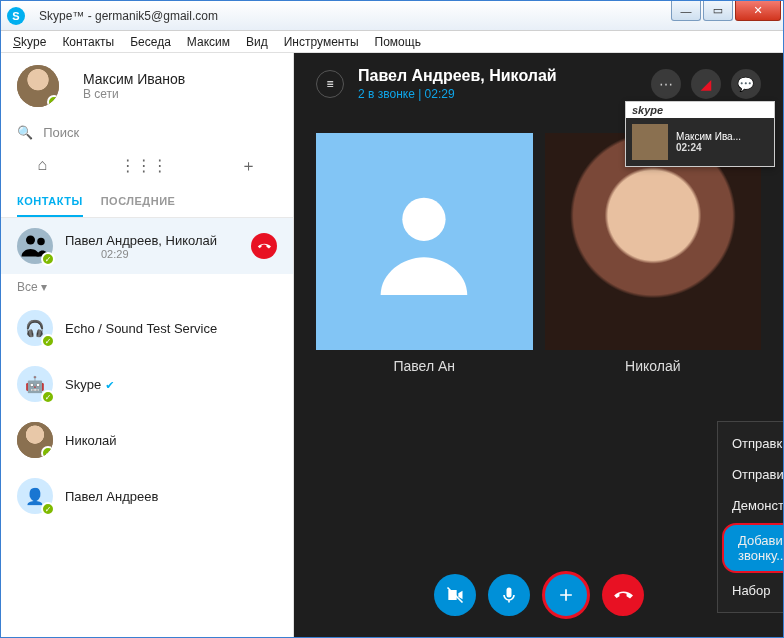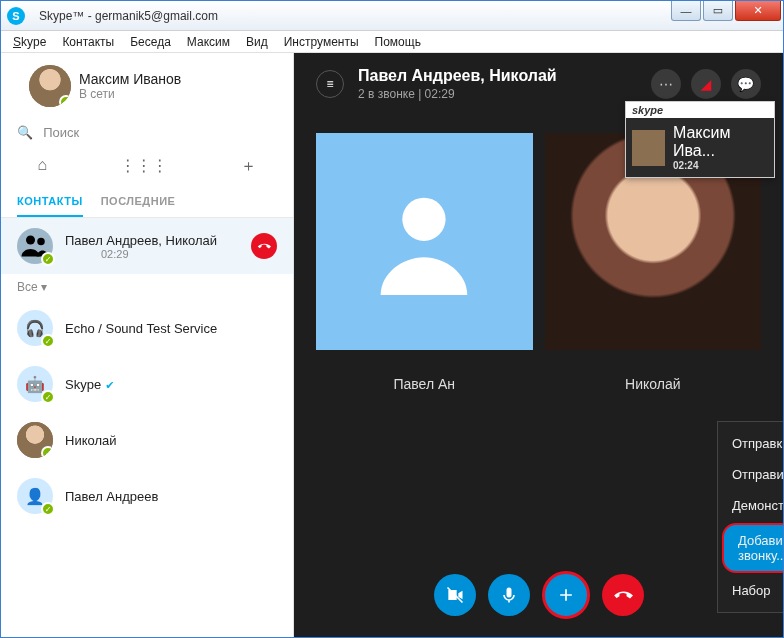--- a/index.html
+++ b/index.html
@@ -15,21 +15,21 @@
 
 
 .menubar { height: 22px; display: flex; align-items: center; padding: 0 6px; gap: 4px; border-bottom: 1px solid #e0e0e0; font-size: 12px; color: #222; }
 .menubar .menu-item { padding: 2px 6px; }
 .menubar .menu-item .u { text-decoration: underline; }
 
 .content { display: flex; height: calc(100% - 52px); }
 
 
 .sidebar { width: 293px; background: #fff; border-right: 1px solid #e0e0e0; display: flex; flex-direction: column; }
-.profile { display: flex; align-items: center; padding: 12px 28px; gap: 8px; }
+.profile { display: flex; align-items: center; padding: 12px 16px; gap: 24px; }
 .avatar { width: 42px; height: 42px; border-radius: 50%; background: #8a7050; position: relative; overflow: hidden; }
 .avatar.small { width: 36px; height: 36px; }
 .avatar .face { position: absolute; inset: 0; background: radial-gradient(circle at 50% 35%, #e8c8a8 30%, #8a7050 32%); }
 .status-dot { position: absolute; bottom: -2px; right: -2px; width: 14px; height: 14px; background: #7fba00; border: 2px solid #fff; border-radius: 50%; display: flex; align-items: center; justify-content: center; }
 .status-dot::after { content: "✓"; color: #fff; font-size: 8px; }
 .profile-info .name { font-size: 14px; color: #222; }
 .profile-info .status { font-size: 12px; color: #888; }
 
 .search { display: flex; align-items: center; padding: 6px 16px; gap: 10px; color: #888; font-size: 13px; }
 .sidebar-icons { display: flex; justify-content: space-around; padding: 10px 0; color: #666; }
@@ -49,40 +49,40 @@
 .filter { padding: 6px 16px; font-size: 12px; color: #888; }
 
 .blue-avatar { width: 36px; height: 36px; border-radius: 50%; background: #cfeaff; display: flex; align-items: center; justify-content: center; color: #00aff0; position: relative; }
 .verified { color: #00aff0; font-size: 11px; margin-left: 4px; }
 
 
 .call-panel { flex: 1; background: #1e1e1e; color: #fff; position: relative; display: flex; flex-direction: column; }
 .call-header { display: flex; align-items: center; padding: 14px 22px; gap: 14px; }
 .call-header .list-icon { width: 28px; height: 28px; border-radius: 50%; border: 1px solid #555; display: flex; align-items: center; justify-content: center; font-size: 12px; }
 .call-header .title { font-size: 16px; font-weight: 600; }
-.call-header .sub { font-size: 12px; color: #a3a3a3; margin-top: 2px; }
+.call-header .sub { font-size: 12px; color: #0ea5e9; margin-top: 2px; }
 .call-header .right { margin-left: auto; display: flex; gap: 10px; }
 .hdr-btn { width: 30px; height: 30px; border-radius: 50%; background: #3a3a3a; display: flex; align-items: center; justify-content: center; color: #ccc; font-size: 14px; }
 .hdr-btn.signal { color: #e81123; }
 
 
 .thumb-card { position: absolute; right: 8px; top: 48px; width: 150px; background: #fff; border: 1px solid #ccc; box-shadow: 0 2px 6px rgba(0,0,0,.3); }
 .thumb-card .thumb-header { background: #fff; color: #333; font-size: 11px; font-weight: bold; font-style: italic; padding: 2px 6px; }
 .thumb-card .thumb-body { display: flex; align-items: center; padding: 6px; gap: 8px; background: #2a2a2a; }
 .thumb-card .thumb-avatar { width: 36px; height: 36px; background: #8a7050; }
-.thumb-card .thumb-name { font-size: 16px; color: #fff; }
+.thumb-card .thumb-name { font-size: 10px; color: #fff; }
 .thumb-card .thumb-time { font-size: 10px; color: #ddd; font-weight: bold; }
 
 
 .participants { flex: 1; display: flex; gap: 12px; padding: 18px 22px 90px; }
 .participant { flex: 1; display: flex; flex-direction: column; align-items: center; }
 .participant .pavatar { width: 100%; aspect-ratio: 1; background: #82c5f5; display: flex; align-items: center; justify-content: center; }
 .participant .pavatar.photo { background: radial-gradient(circle at 50% 38%, #e8c0a0 26%, #7a4838 28% 46%, #2a1a14 48%); }
 .participant .pavatar svg { fill: #fff; width: 60%; height: 60%; }
-.participant .pname { margin-top: 26px; font-size: 14px; color: #ddd; }
+.participant .pname { margin-top: 8px; font-size: 14px; color: #ddd; }
 
 
 .context-menu { position: absolute; left: 423px; top: 368px; width: 266px; background: #222; border: 1px solid #444; padding: 6px 0; z-index: 10; }
 .context-menu .mi { padding: 8px 14px; font-size: 13px; color: #eee; }
 .context-menu .mi.highlight { background: #0090d8; border: 2px solid #e81123; border-radius: 14px; margin: 2px 4px; }
 
 
 .control-bar { position: absolute; bottom: 18px; left: 50%; transform: translateX(-50%); display: flex; gap: 12px; align-items: center; }
 .ctrl-btn { width: 42px; height: 42px; border-radius: 50%; display: flex; align-items: center; justify-content: center; color: #fff; }
 .ctrl-btn.blue { background: #0090d8; }

